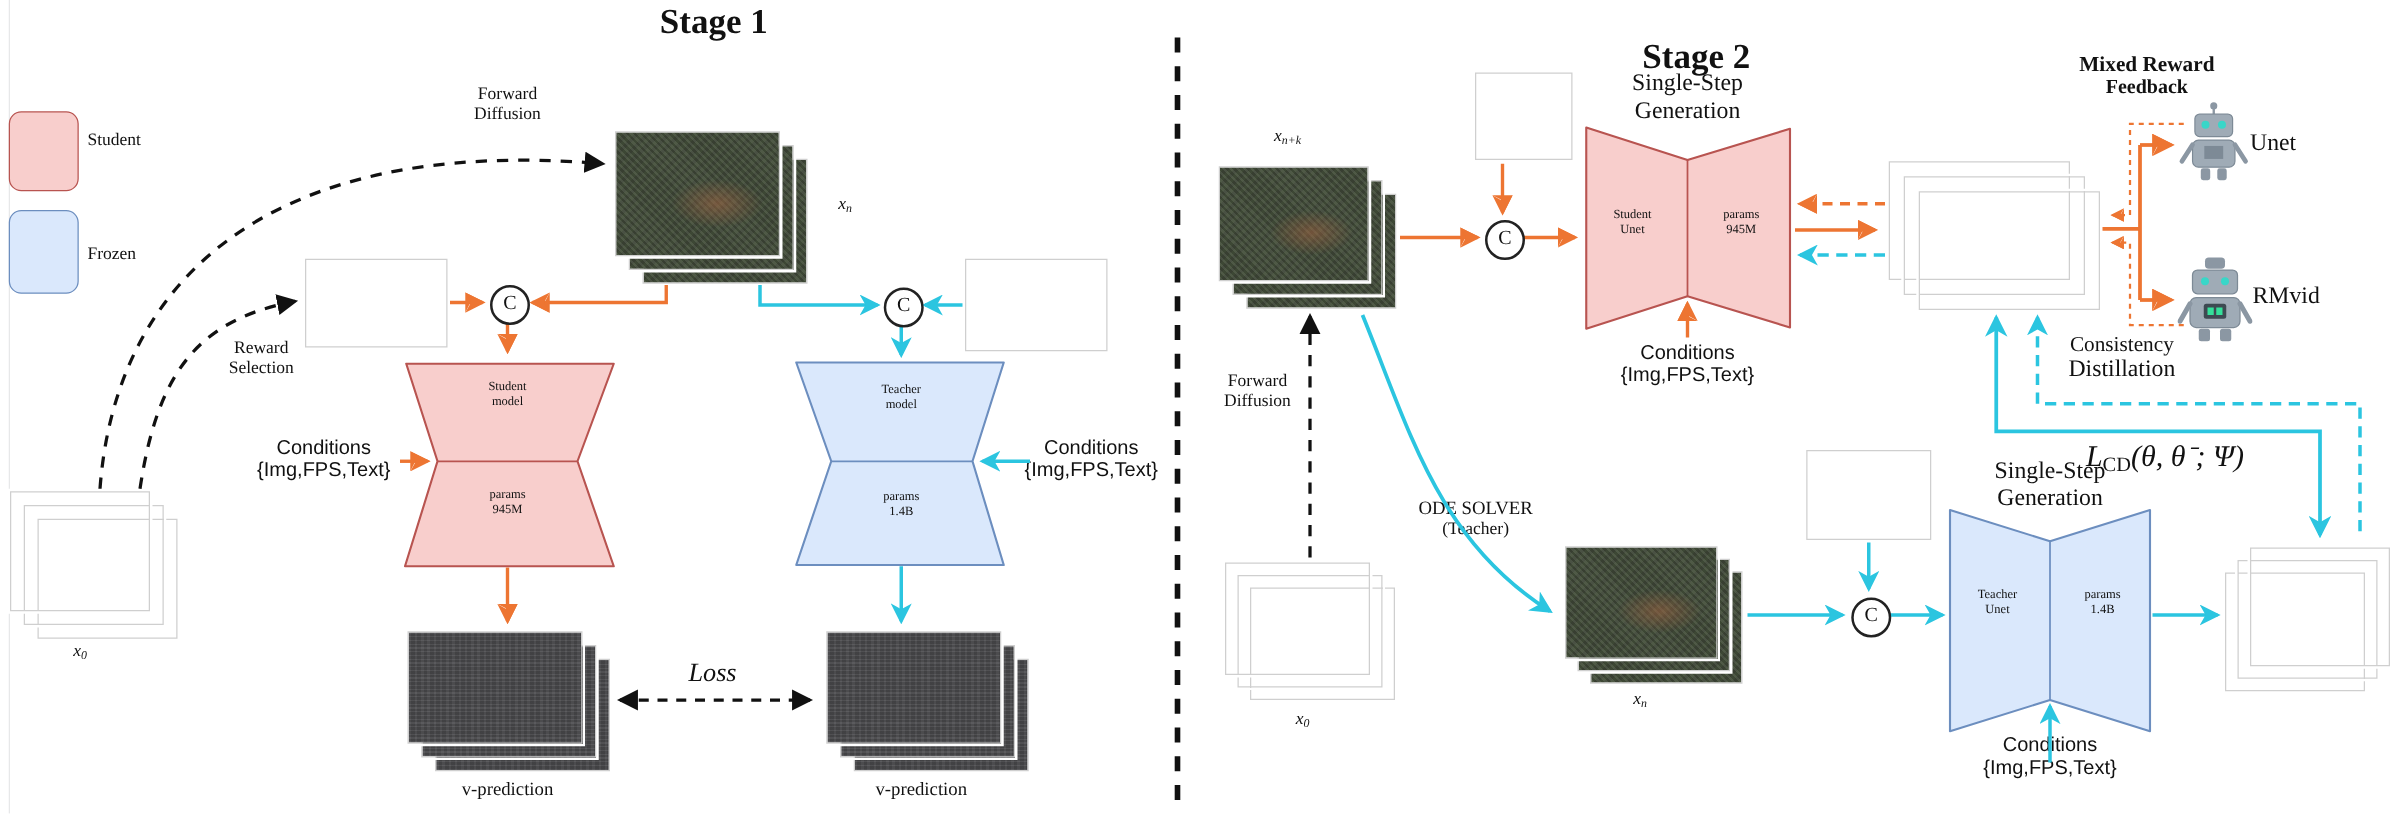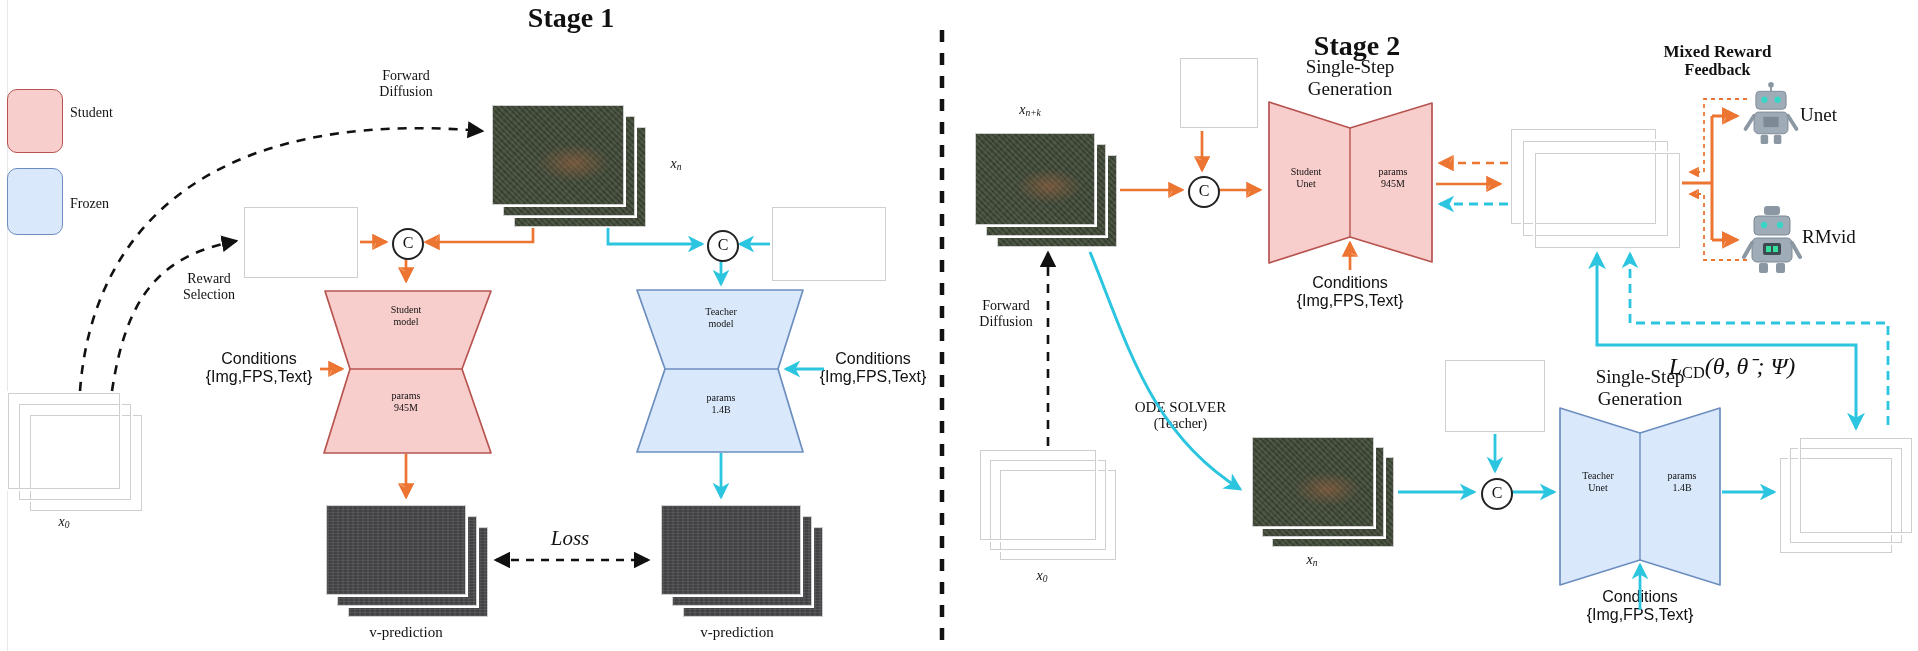--- a/index.html
+++ b/index.html
@@ -228,20 +228,24 @@
       <div>{Img,FPS,Text}</div>
   </div>
   <div class="lb sans" style="left:1575px;top:588px;width:130px;font-size:16px;">
     <div>Conditions</div>
       <div>{Img,FPS,Text}</div>
   </div>
   <div class="lb mid" style="left:1630px;top:42px;width:175px;font-weight:bold;">
     <div>Mixed Reward</div>
       <div style="font-size:16px;">Feedback</div>
   </div>
+  <div class="lb mid" style="left:1625px;top:266px;width:145px;">
+    <div>Consistency</div>
+      <div style="font-size:19px;">Distillation</div>
+  </div>
   <div class="lb" style="left:1800px;top:104px;width:90px;font-size:19px;text-align:left;">Unet</div>
   <div class="lb" style="left:1802px;top:226px;width:90px;font-size:19px;text-align:left;">RMvid</div>
   <div class="lb" style="left:1652px;top:353px;width:160px;font-size:24px;">
     <span class="mi">L</span><span class="sb">CD</span><span class="mi">(θ, θ⁻; Ψ)</span>
   </div>
 
   <div class="abs" style="left:975px;top:133px;z-index:3;">
     <div class="vf sc-noisy" style="left:22px;top:22px;width:120px;height:92px;"></div>
     <div class="vf sc-noisy" style="left:11px;top:11px;width:120px;height:92px;"></div>
     <div class="vf sc-noisy" style="left:0;top:0;width:120px;height:92px;"></div>

